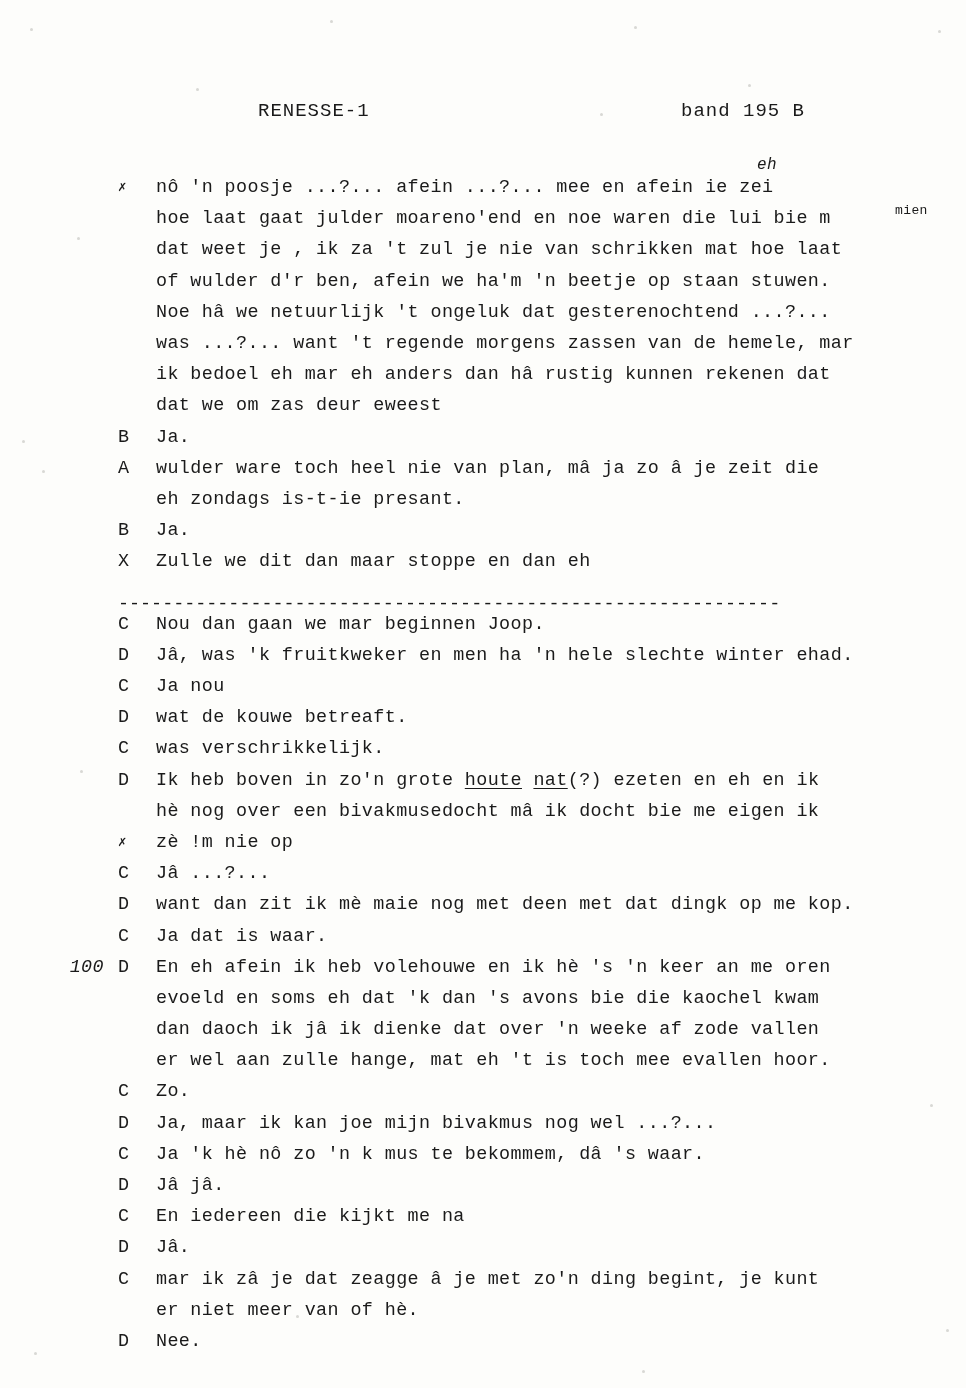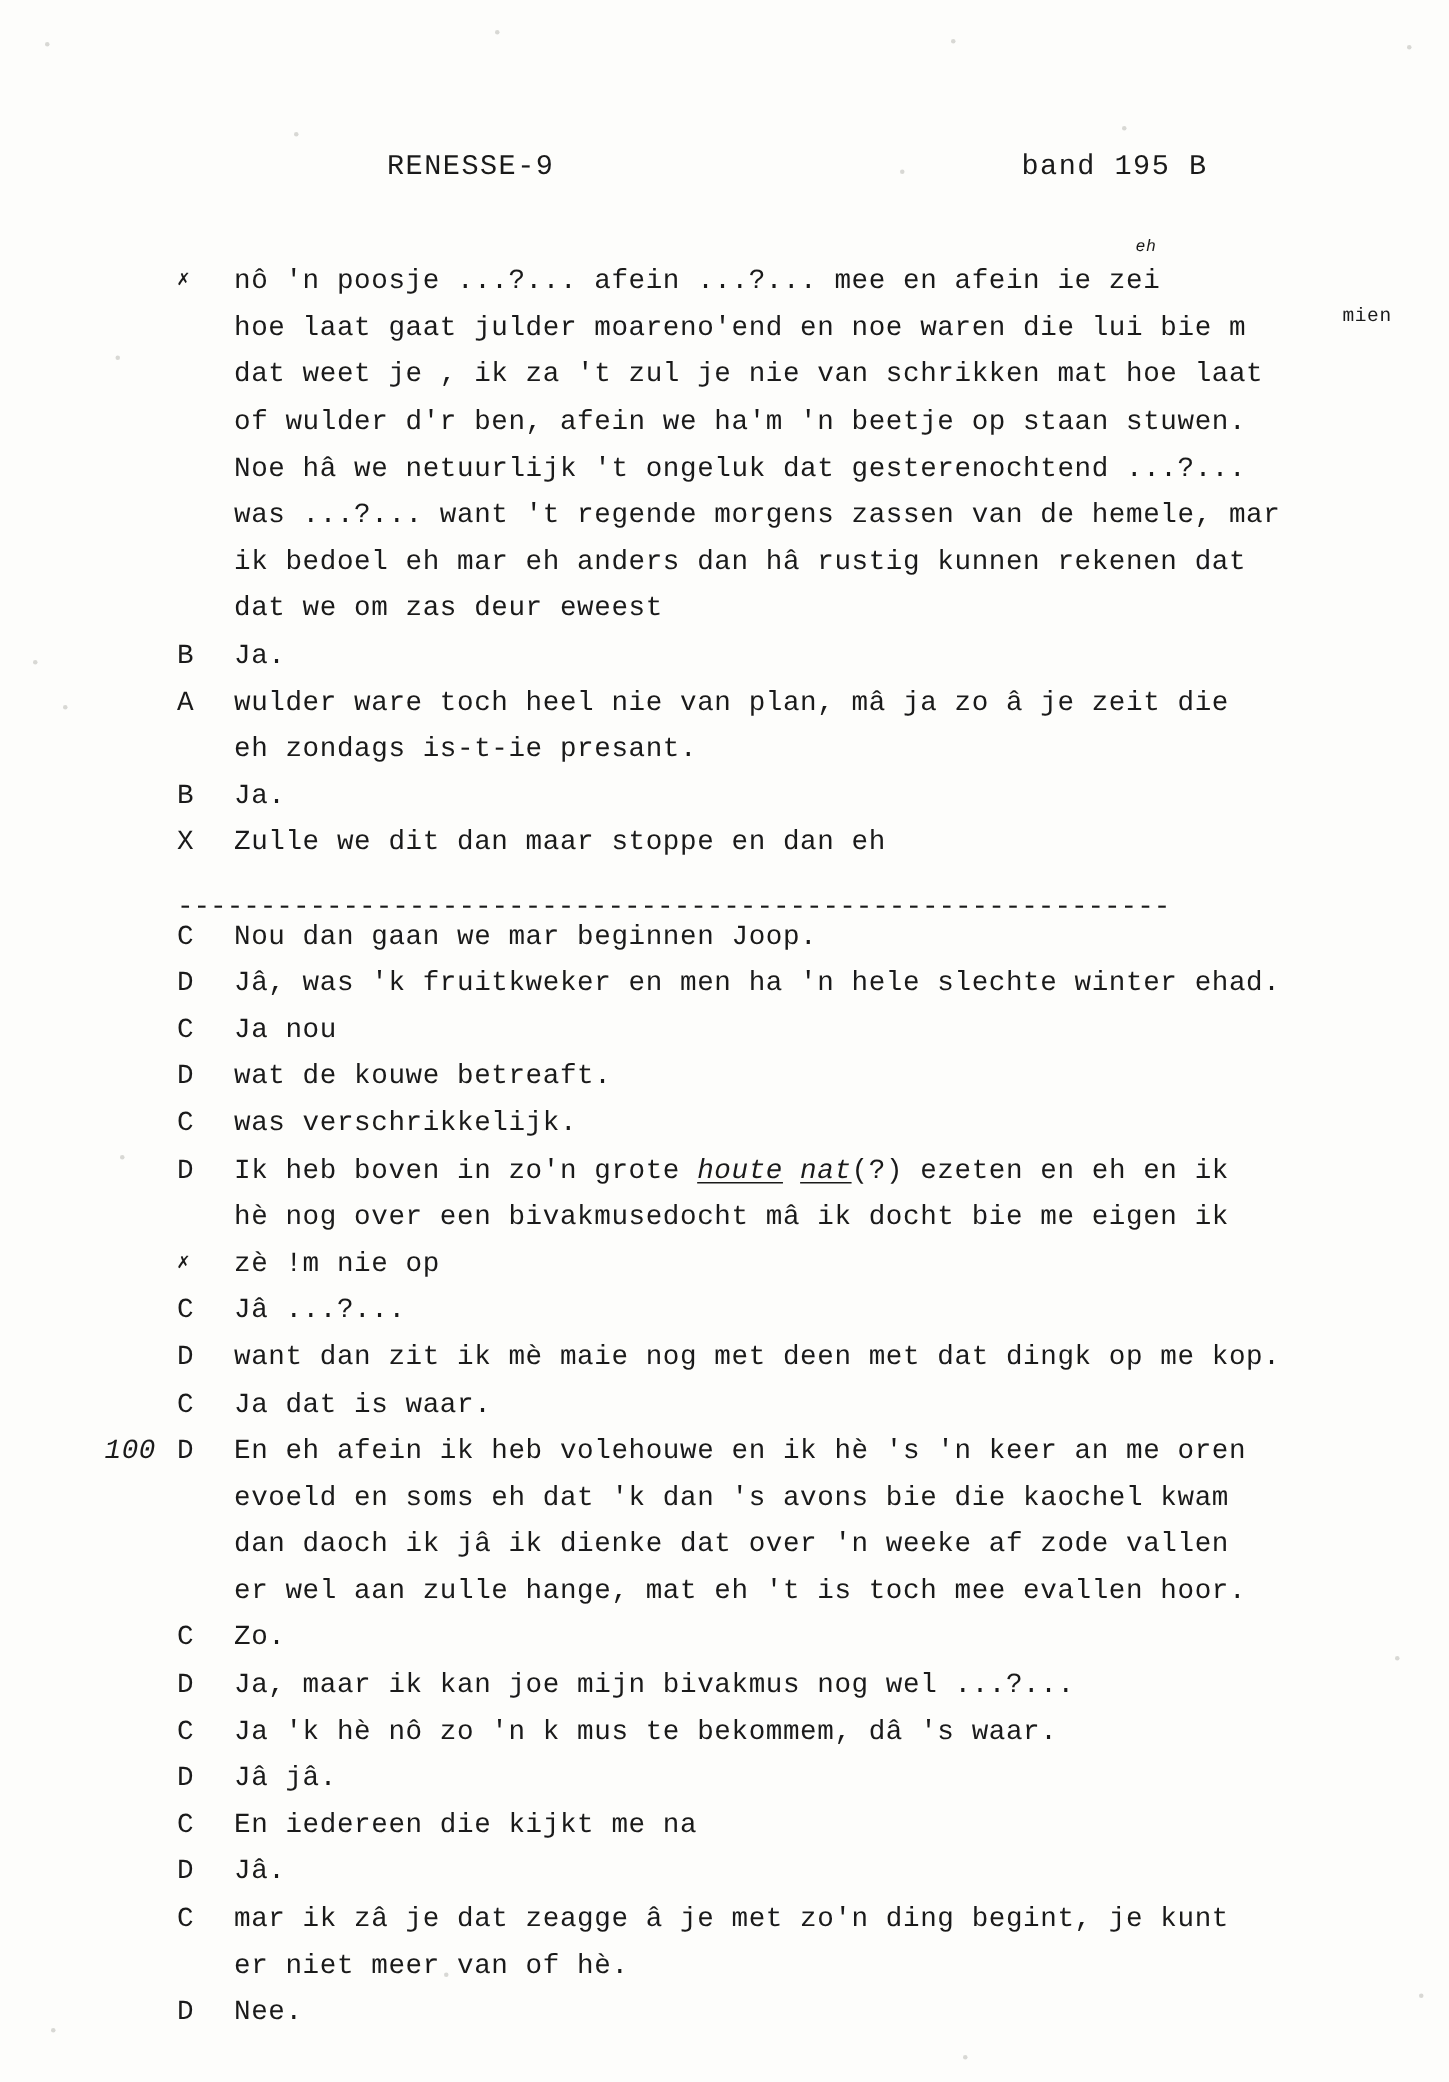--- a/index.html
+++ b/index.html
@@ -89,25 +89,24 @@
   .dashrow {
     position: absolute;
     left: -25px;
     top: 12px;
     letter-spacing: 0px;
     font-size: 18.4px;
   }
   u.underline {
     text-decoration: underline;
     text-underline-offset: 3px;
-    font-style: italic;
   }
   .sup {
     position: absolute;
-    font-size: 11px;
+    font-size: 16px;
     line-height: 11px;
   }
 </style>
 </head>
 <body>
 
 <div class="page">
 
   <div class="speck" style="left:30px;  top:28px;  width:3px; height:3px;"></div>
   <div class="speck" style="left:330px; top:20px;  width:3px; height:3px;"></div>
@@ -120,19 +119,19 @@
   <div class="speck" style="left:22px;  top:440px; width:3px; height:3px;"></div>
   <div class="speck" style="left:42px;  top:470px; width:3px; height:3px;"></div>
   <div class="speck" style="left:80px;  top:770px; width:3px; height:3px;"></div>
   <div class="speck" style="left:930px; top:1104px;width:3px; height:3px;"></div>
   <div class="speck" style="left:296px; top:1315px;width:3px; height:3px;"></div>
   <div class="speck" style="left:34px;  top:1352px;width:3px; height:3px;"></div>
   <div class="speck" style="left:642px; top:1370px;width:3px; height:3px;"></div>
   <div class="speck" style="left:946px; top:1329px;width:3px; height:3px;"></div>
 
   <div class="header">
-    <span class="doc-id">RENESSE-9</span>
+    <span class="doc-id">RENESSE-1</span>
     <span class="band">band 195 B</span>
   </div>
 
   <div class="body-text" id="transcript"><div class="line"><span class="spk" style="font-size: 14px;">✗</span><span class="txt">nô 'n poosje ...?... afein ...?... mee en afein ie zei</span></div><div class="line"><span class="spk"></span><span class="txt">hoe laat gaat julder moareno'end en noe waren die lui bie m</span></div><div class="line"><span class="spk"></span><span class="txt">dat weet je , ik za 't zul je nie van schrikken mat hoe laat</span></div><div class="line"><span class="spk"></span><span class="txt">of wulder d'r ben, afein we ha'm 'n beetje op staan stuwen.</span></div><div class="line"><span class="spk"></span><span class="txt">Noe hâ we netuurlijk 't ongeluk dat gesterenochtend ...?...</span></div><div class="line"><span class="spk"></span><span class="txt">was ...?... want 't regende morgens zassen van de hemele, mar</span></div><div class="line"><span class="spk"></span><span class="txt">ik bedoel eh mar eh anders dan hâ rustig kunnen rekenen dat</span></div><div class="line"><span class="spk"></span><span class="txt">dat we om zas deur eweest</span></div><div class="line"><span class="spk">B</span><span class="txt">Ja.</span></div><div class="line"><span class="spk">A</span><span class="txt">wulder ware toch heel nie van plan, mâ ja zo â je zeit die</span></div><div class="line"><span class="spk"></span><span class="txt">eh zondags is-t-ie presant.</span></div><div class="line"><span class="spk">B</span><span class="txt">Ja.</span></div><div class="line"><span class="spk">X</span><span class="txt">Zulle we dit dan maar stoppe en dan eh</span></div><div class="divider"><span class="dashrow">------------------------------------------------------------</span></div><div class="line"><span class="spk">C</span><span class="txt">Nou dan gaan we mar beginnen Joop.</span></div><div class="line"><span class="spk">D</span><span class="txt">Jâ, was 'k fruitkweker en men ha 'n hele slechte winter ehad.</span></div><div class="line"><span class="spk">C</span><span class="txt">Ja nou</span></div><div class="line"><span class="spk">D</span><span class="txt">wat de kouwe betreaft.</span></div><div class="line"><span class="spk">C</span><span class="txt">was verschrikkelijk.</span></div><div class="line"><span class="spk">D</span><span class="txt">Ik heb boven in zo'n grote <u class="underline">houte</u> <u class="underline">nat</u>(?) ezeten en eh en ik</span></div><div class="line"><span class="spk"></span><span class="txt">hè nog over een bivakmusedocht mâ ik docht bie me eigen ik</span></div><div class="line"><span class="spk" style="font-size: 14px;">✗</span><span class="txt">zè !m nie op</span></div><div class="line"><span class="spk">C</span><span class="txt">Jâ ...?...</span></div><div class="line"><span class="spk">D</span><span class="txt">want dan zit ik mè maie nog met deen met dat dingk op me kop.</span></div><div class="line"><span class="spk">C</span><span class="txt">Ja dat is waar.</span></div><div class="line"><span class="lineno">100</span><span class="spk">D</span><span class="txt">En eh afein ik heb volehouwe en ik hè 's 'n keer an me oren</span></div><div class="line"><span class="spk"></span><span class="txt">evoeld en soms eh dat 'k dan 's avons bie die kaochel kwam</span></div><div class="line"><span class="spk"></span><span class="txt">dan daoch ik jâ ik dienke dat over 'n weeke af zode vallen</span></div><div class="line"><span class="spk"></span><span class="txt">er wel aan zulle hange, mat eh 't is toch mee evallen hoor.</span></div><div class="line"><span class="spk">C</span><span class="txt">Zo.</span></div><div class="line"><span class="spk">D</span><span class="txt">Ja, maar ik kan joe mijn bivakmus nog wel ...?...</span></div><div class="line"><span class="spk">C</span><span class="txt">Ja 'k hè nô zo 'n k mus te bekommem, dâ 's waar.</span></div><div class="line"><span class="spk">D</span><span class="txt">Jâ jâ.</span></div><div class="line"><span class="spk">C</span><span class="txt">En iedereen die kijkt me na</span></div><div class="line"><span class="spk">D</span><span class="txt">Jâ.</span></div><div class="line"><span class="spk">C</span><span class="txt">mar ik zâ je dat zeagge â je met zo'n ding begint, je kunt</span></div><div class="line"><span class="spk"></span><span class="txt">er niet meer van of hè.</span></div><div class="line"><span class="spk">D</span><span class="txt">Nee.</span></div><span class="sup" style="left: 614px; top: -12px; font-style: italic;">eh</span><span class="sup" style="left: 752px; top: 33px; font-size: 13px;">mien</span></div>
 
 </div>
 
 </body></html>

